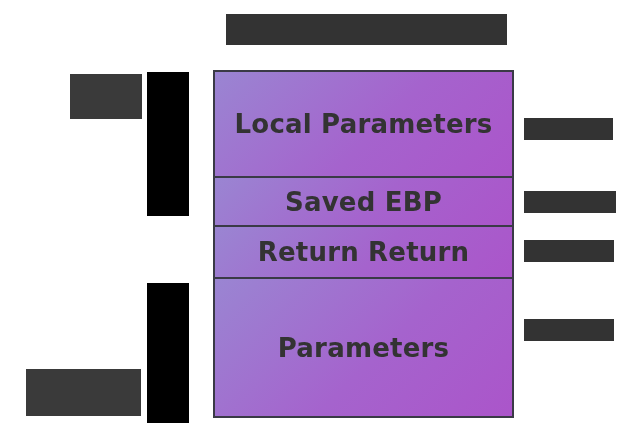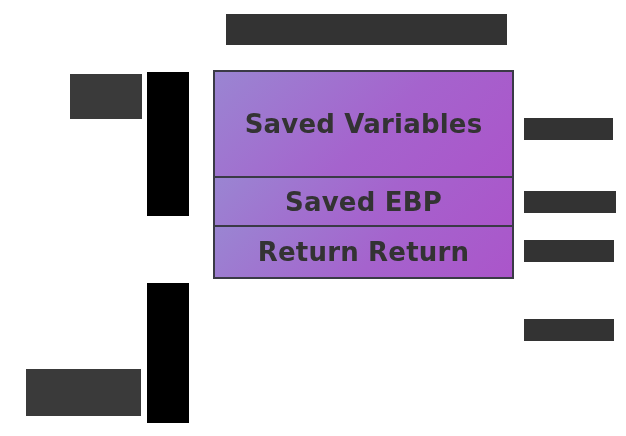--- a/index.html
+++ b/index.html
@@ -148,31 +148,34 @@
     <span>A            s</span>
   </div>
   <div class="left-text-redaction ltr-bottom"></div>
 
   <div class="arrow-redaction arrow-redaction-top"></div>
   <div class="arrow-redaction arrow-redaction-bottom"></div>
 
   <div class="frame-column">
 
     <div class="frame-cell cell-locals">
-      <span class="cell-label">Saved Variables</span>
+      <span class="cell-label">Local Parameters</span>
     </div>
 
     <div class="frame-cell cell-savedebp">
       <span class="cell-label">Saved EBP</span>
     </div>
 
     <div class="frame-cell cell-retaddr">
       <span class="cell-label">Return Return</span>
     </div>
 
+    <div class="frame-cell cell-parameters">
+      <span class="cell-label">Parameters</span>
+    </div>
 
   </div>
 
   <div class="right-redaction rr-1"></div>
   <div class="right-redaction rr-2"></div>
   <div class="right-redaction rr-3"></div>
   <div class="right-redaction rr-4"></div>
 
 </div>
 

